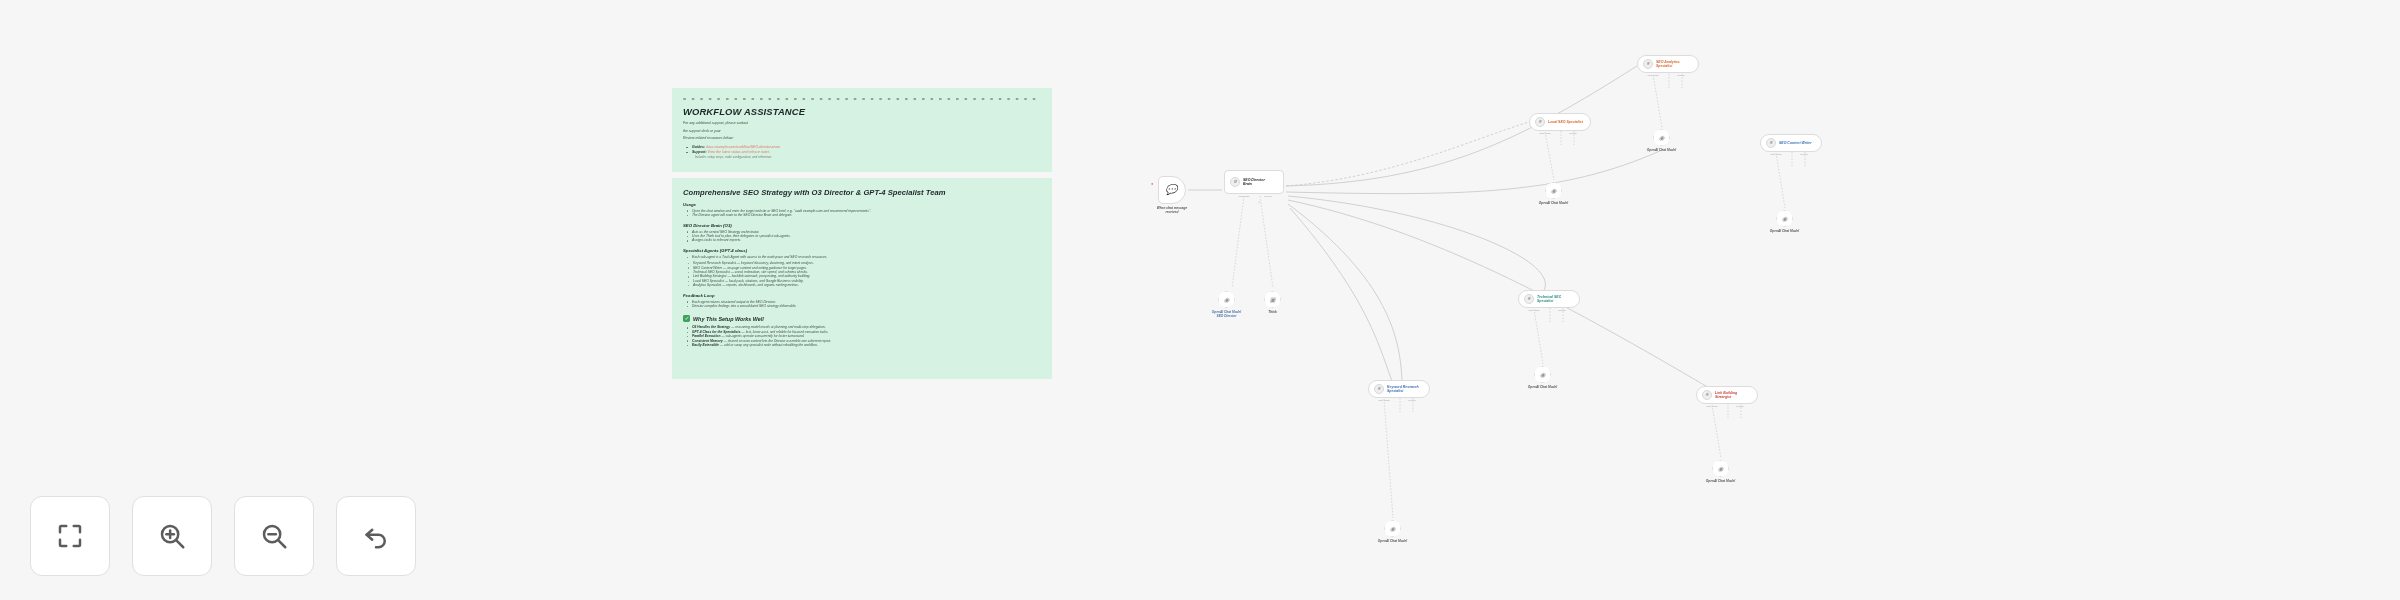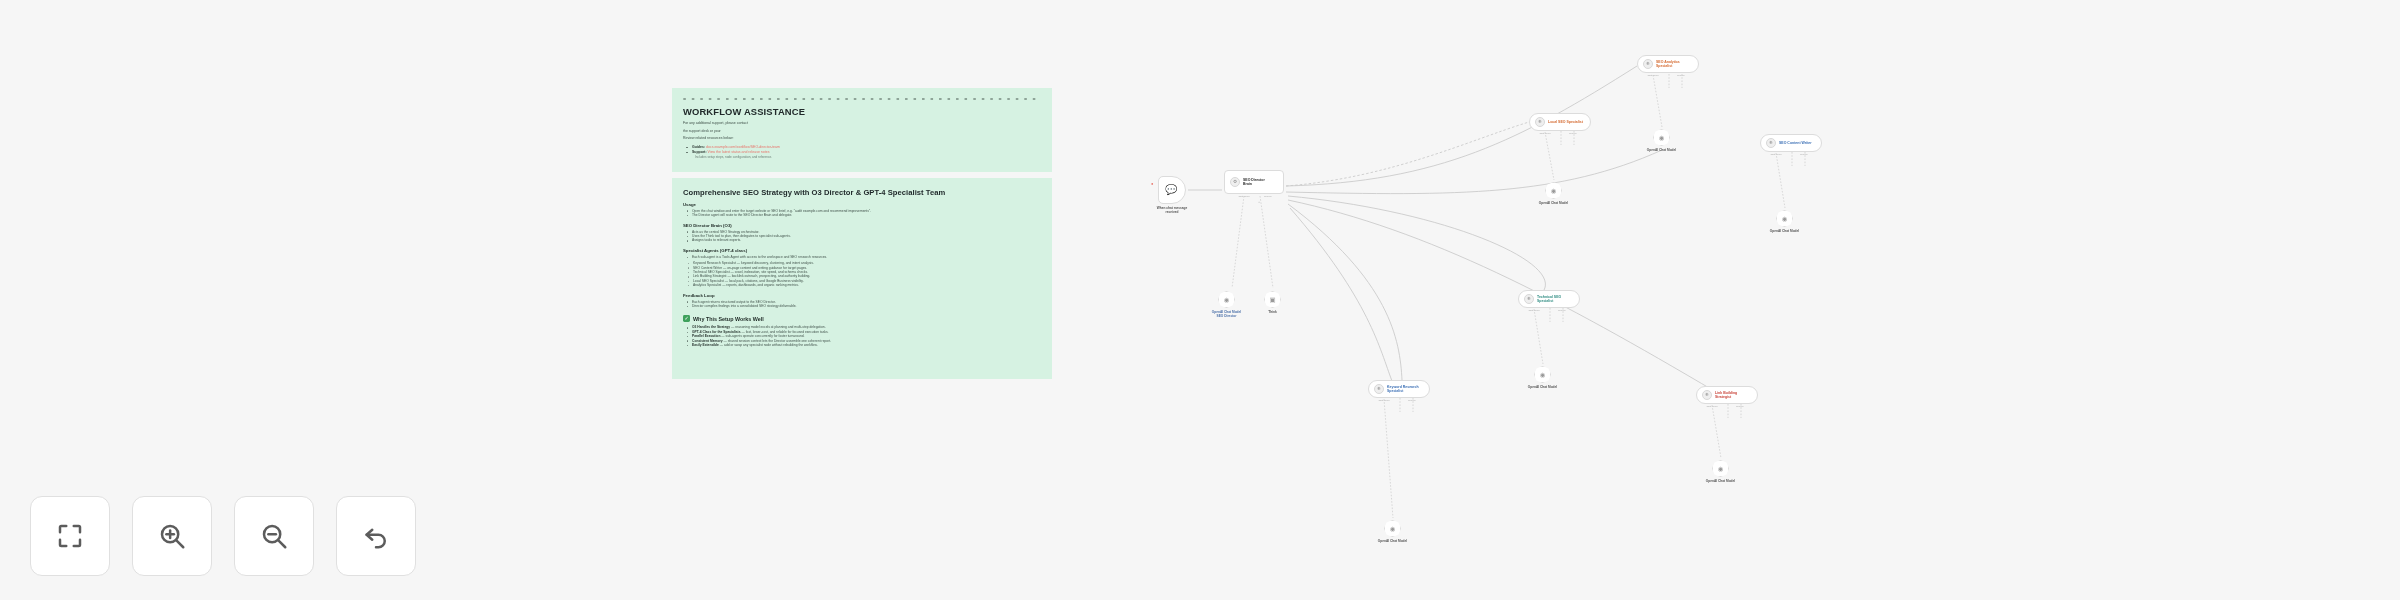--- a/index.html
+++ b/index.html
@@ -12,20 +12,21 @@
     height: 600px;
     overflow: hidden;
     font-family: "Liberation Sans", sans-serif;
     position: relative;
   }
 
   #stage {
     position: absolute;
     inset: 0;
     background: #f6f6f6;
+    font-style: italic;
   }
 
   
   #doc-panel {
     position: absolute;
     left: 672px;
     top: 88px;
     width: 380px;
   }
   .doc-card {

